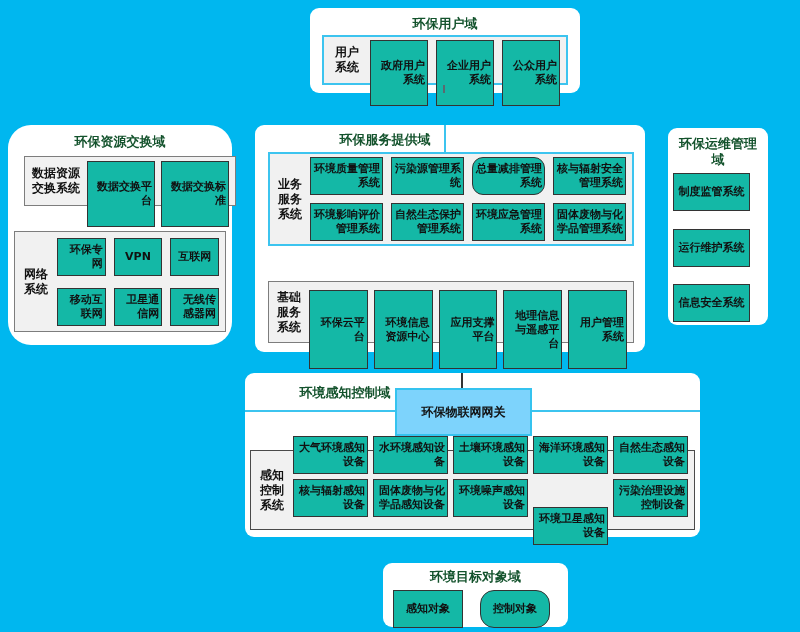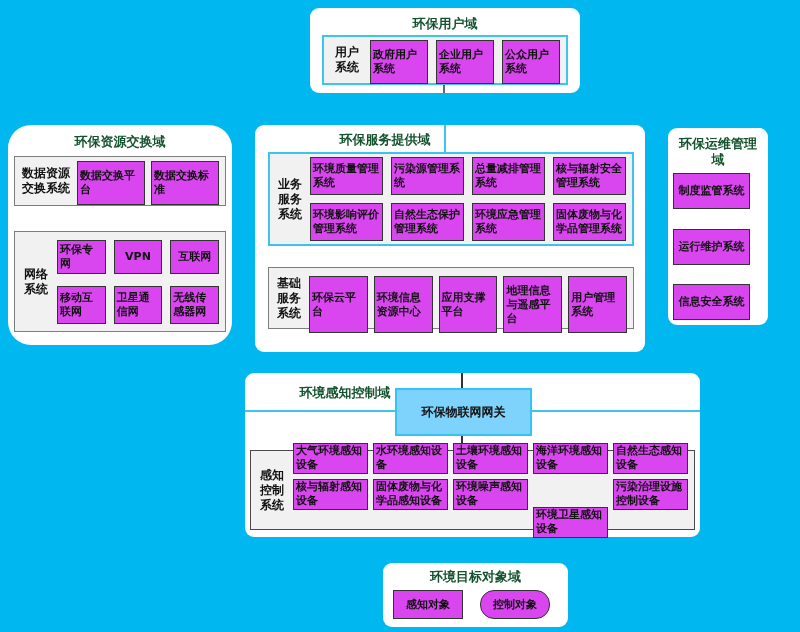--- a/index.html
+++ b/index.html
@@ -5,21 +5,21 @@
   html,body{margin:0;padding:0;}
   body{width:800px;height:632px;background:#00b7ef;font-family:"DejaVu Sans","Liberation Sans",sans-serif;}
   .stage{position:relative;width:800px;height:632px;background:#00b7ef;overflow:hidden;}
   .domain{position:absolute;background:#ffffff;border-radius:9px;}
   .dtitle{position:absolute;left:0;right:0;text-align:center;font-size:13px;font-weight:bold;color:#14532d;line-height:1.25;}
   .sub{position:absolute;background:#f1f1f1;border:1px solid #7d7d7d;display:flex;align-items:center;box-sizing:border-box;padding:4px 6px;gap:6px;}
   .sub.cyan{border:2px solid #3cc4ef;}
   .sub.dark{border:1px solid #4a4a4a;}
   .glabel{font-size:12px;font-weight:bold;color:#111;text-align:center;line-height:1.25;flex:0 0 auto;}
   .grid{flex:1;display:grid;align-items:stretch;}
-  .box{background:#d946ef;border:1px solid #333;display:flex;align-items:center;justify-content:center;text-align:left;font-size:11px;font-weight:bold;color:#111;line-height:1.25;box-sizing:border-box;padding:7px 2px;}
+  .box{background:#14b8a6;border:1px solid #333;display:flex;align-items:center;justify-content:center;text-align:right;font-size:11px;font-weight:bold;color:#111;line-height:1.25;box-sizing:border-box;padding:18px 2px;}
   .vline{position:absolute;width:2px;}
   .hline{position:absolute;height:2px;background:#3cc4ef;}
   .gateway{position:absolute;background:#7dd3fc;border:2px solid #35c3ef;display:flex;align-items:center;justify-content:center;font-size:12px;font-weight:bold;color:#111;z-index:2;}
 </style>
 </head>
 <body>
 
 <div class="stage">
 
   <div class="domain" style="left:310px;top:8px;width:270px;height:85px;">
@@ -30,21 +30,21 @@
         <div class="box">政府用户系统</div>
         <div class="box">企业用户系统</div>
         <div class="box">公众用户系统</div>
       </div>
     </div>
     <div class="vline" style="left:133px;top:77px;height:8px;background:#5a6a70;"></div>
   </div>
 
   <div class="domain" style="left:8px;top:125px;width:224px;height:220px;border-radius:23px;">
     <div class="dtitle" style="top:9px;">环保资源交换域</div>
-    <div class="sub" style="left:6px;top:31px;width:212px;height:50px;">
+    <div class="sub" style="left:16px;top:31px;width:212px;height:50px;">
       <div class="glabel" style="width:50px;">数据资源交换系统</div>
       <div class="grid" style="grid-template-columns:repeat(2,1fr);gap:6px;height:40px;">
         <div class="box">数据交换平台</div>
         <div class="box">数据交换标准</div>
       </div>
     </div>
     <div class="sub" style="left:6px;top:106px;width:212px;height:101px;">
       <div class="glabel" style="width:30px;">网络系统</div>
       <div class="grid" style="grid-template-columns:repeat(3,1fr);gap:12px 8px;">
         <div class="box" style="height:34px;">环保专网</div>
@@ -58,29 +58,29 @@
   </div>
 
   <div class="domain" style="left:255px;top:125px;width:390px;height:227px;">
     <div class="dtitle" style="left:0;right:130px;top:7px;">环保服务提供域</div>
     <div class="vline" style="left:189px;top:0;height:27px;background:#3cc4ef;"></div>
     <div class="sub cyan" style="left:13px;top:27px;width:366px;height:94px;">
       <div class="glabel" style="width:28px;">业务服务系统</div>
       <div class="grid" style="grid-template-columns:repeat(4,1fr);gap:8px;">
         <div class="box" style="height:38px;">环境质量管理系统</div>
         <div class="box" style="height:38px;">污染源管理系统</div>
-        <div class="box" style="height:38px;">总量减排管理系统</div>
+        <div class="box" style="height:38px;border-radius:11px;">总量减排管理系统</div>
         <div class="box" style="height:38px;">核与辐射安全管理系统</div>
         <div class="box" style="height:38px;">环境影响评价管理系统</div>
         <div class="box" style="height:38px;">自然生态保护管理系统</div>
         <div class="box" style="height:38px;">环境应急管理系统</div>
         <div class="box" style="height:38px;">固体废物与化学品管理系统</div>
       </div>
     </div>
-    <div class="sub" style="left:13px;top:142px;width:366px;height:62px;">
+    <div class="sub" style="left:13px;top:156px;width:366px;height:62px;">
       <div class="glabel" style="width:28px;">基础服务系统</div>
       <div class="grid" style="grid-template-columns:repeat(5,1fr);gap:6px;height:44px;">
         <div class="box">环保云平台</div>
         <div class="box">环境信息资源中心</div>
         <div class="box">应用支撑平台</div>
         <div class="box">地理信息与遥感平台</div>
         <div class="box">用户管理系统</div>
       </div>
     </div>
   </div>

